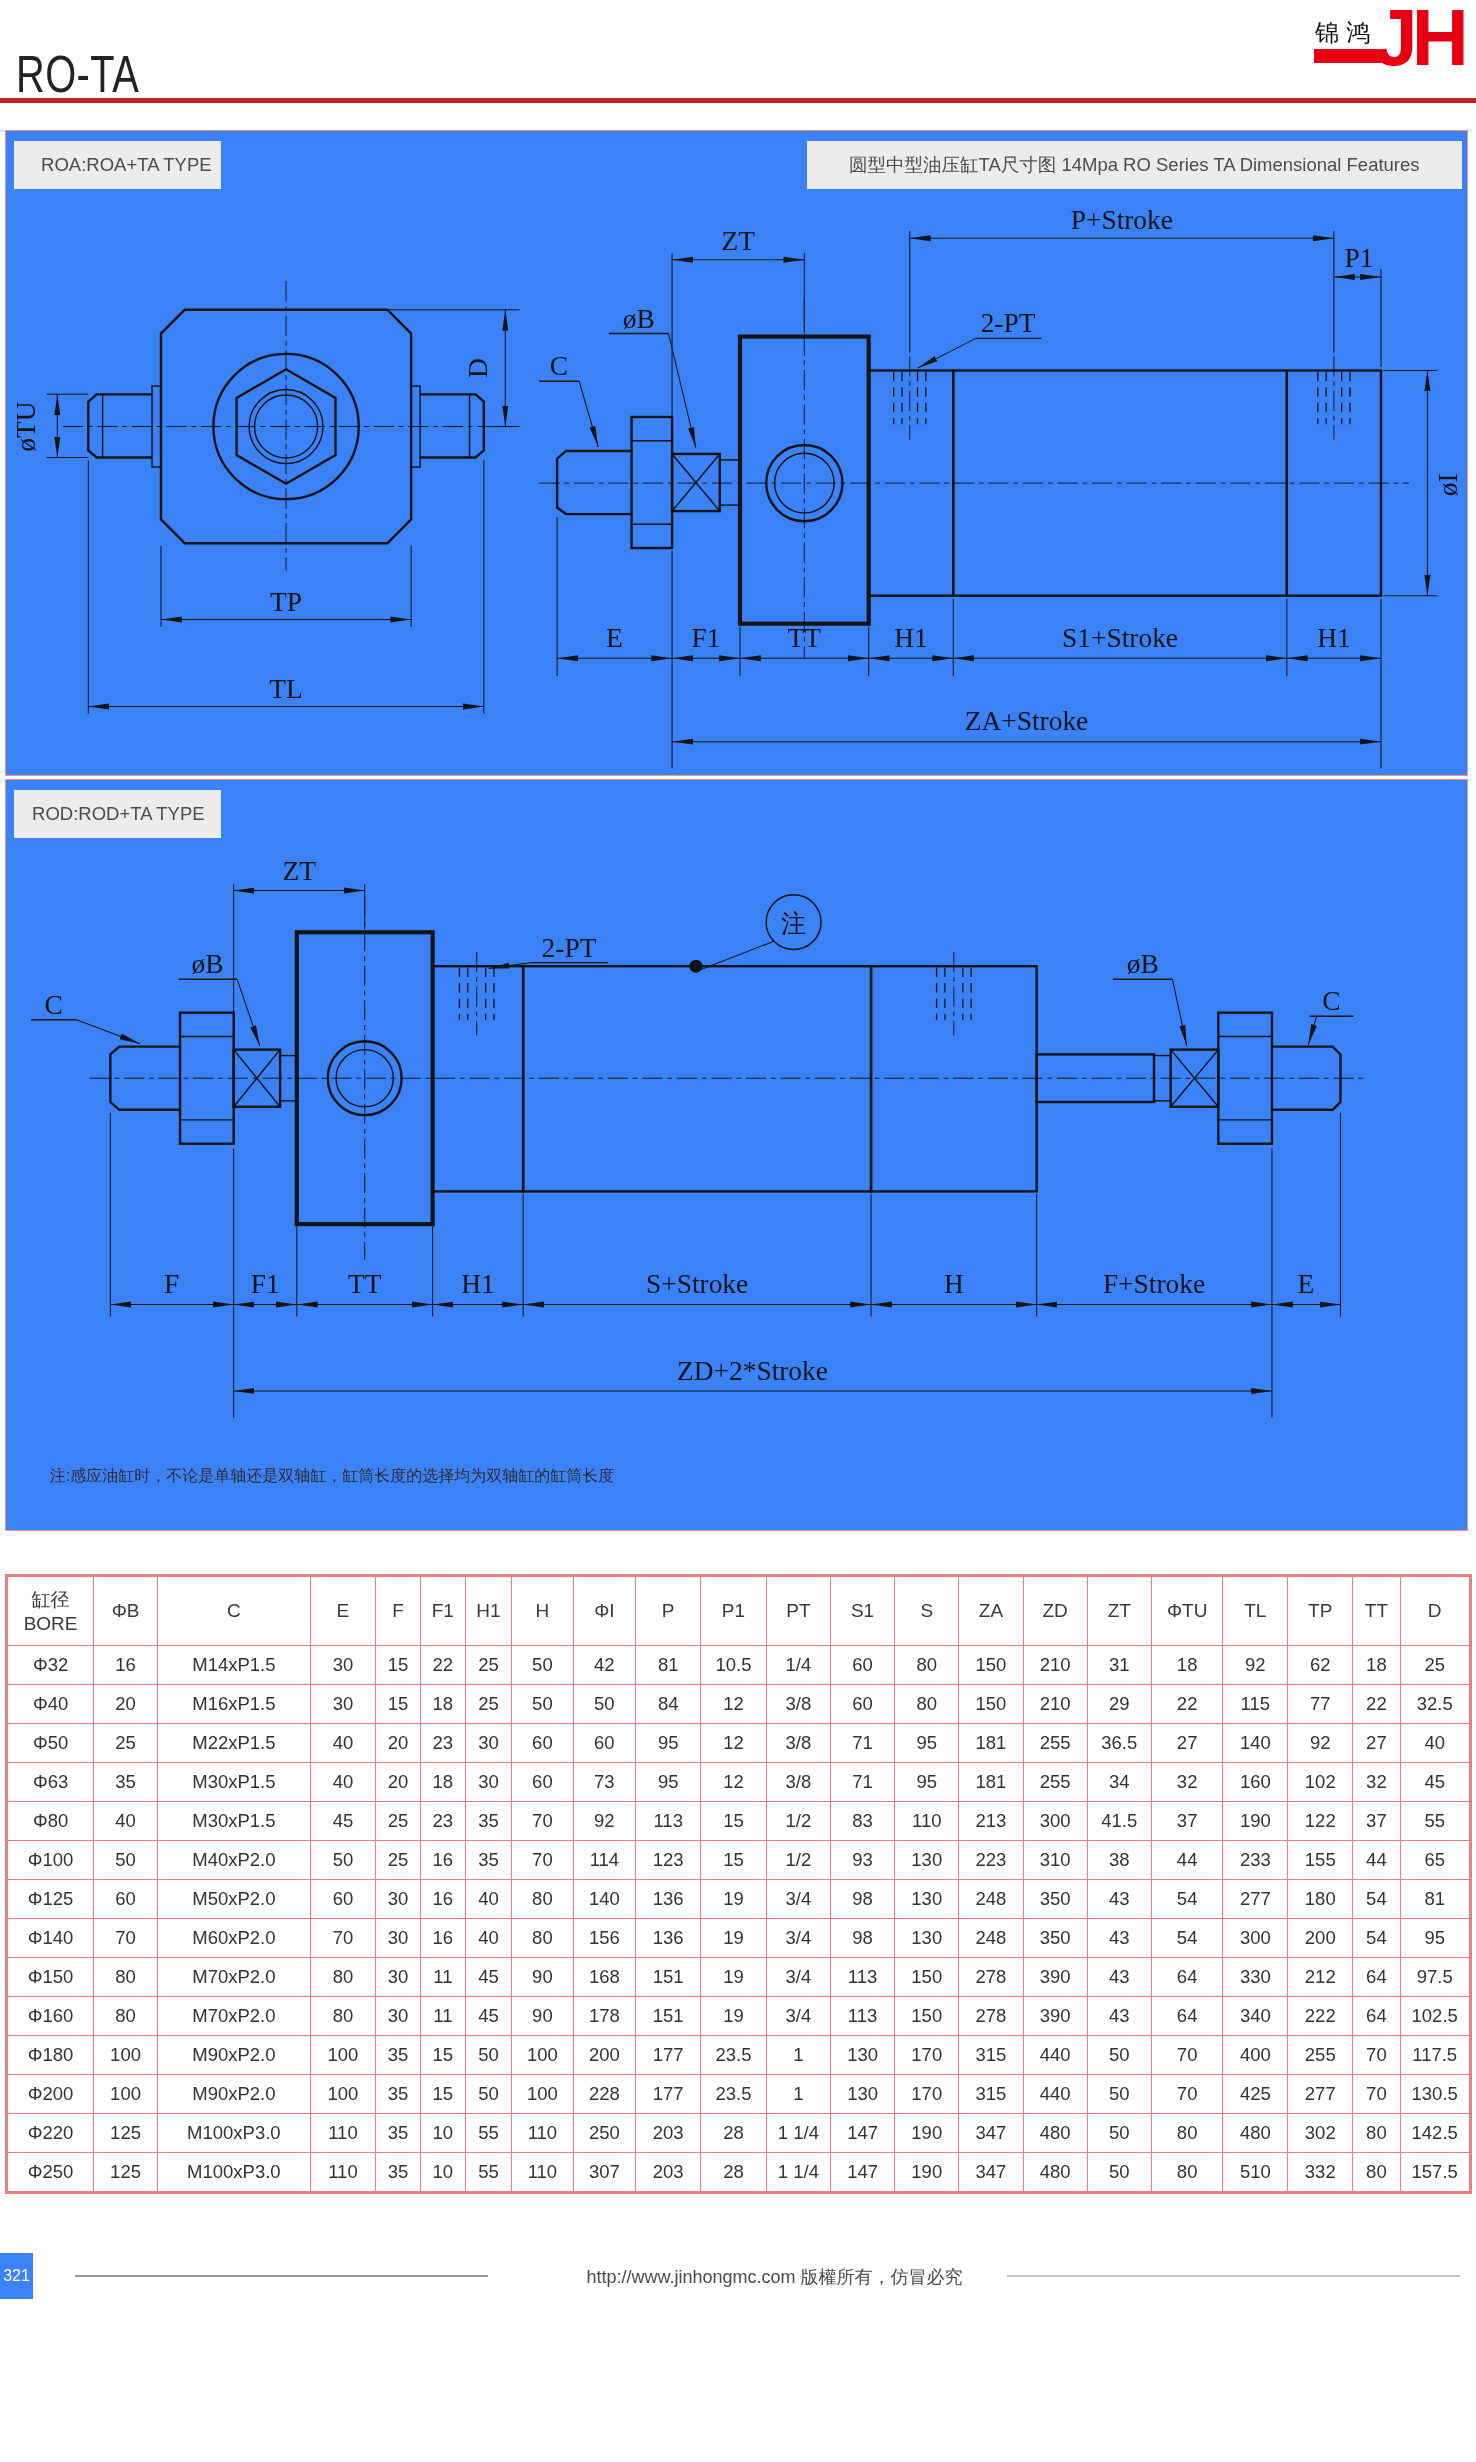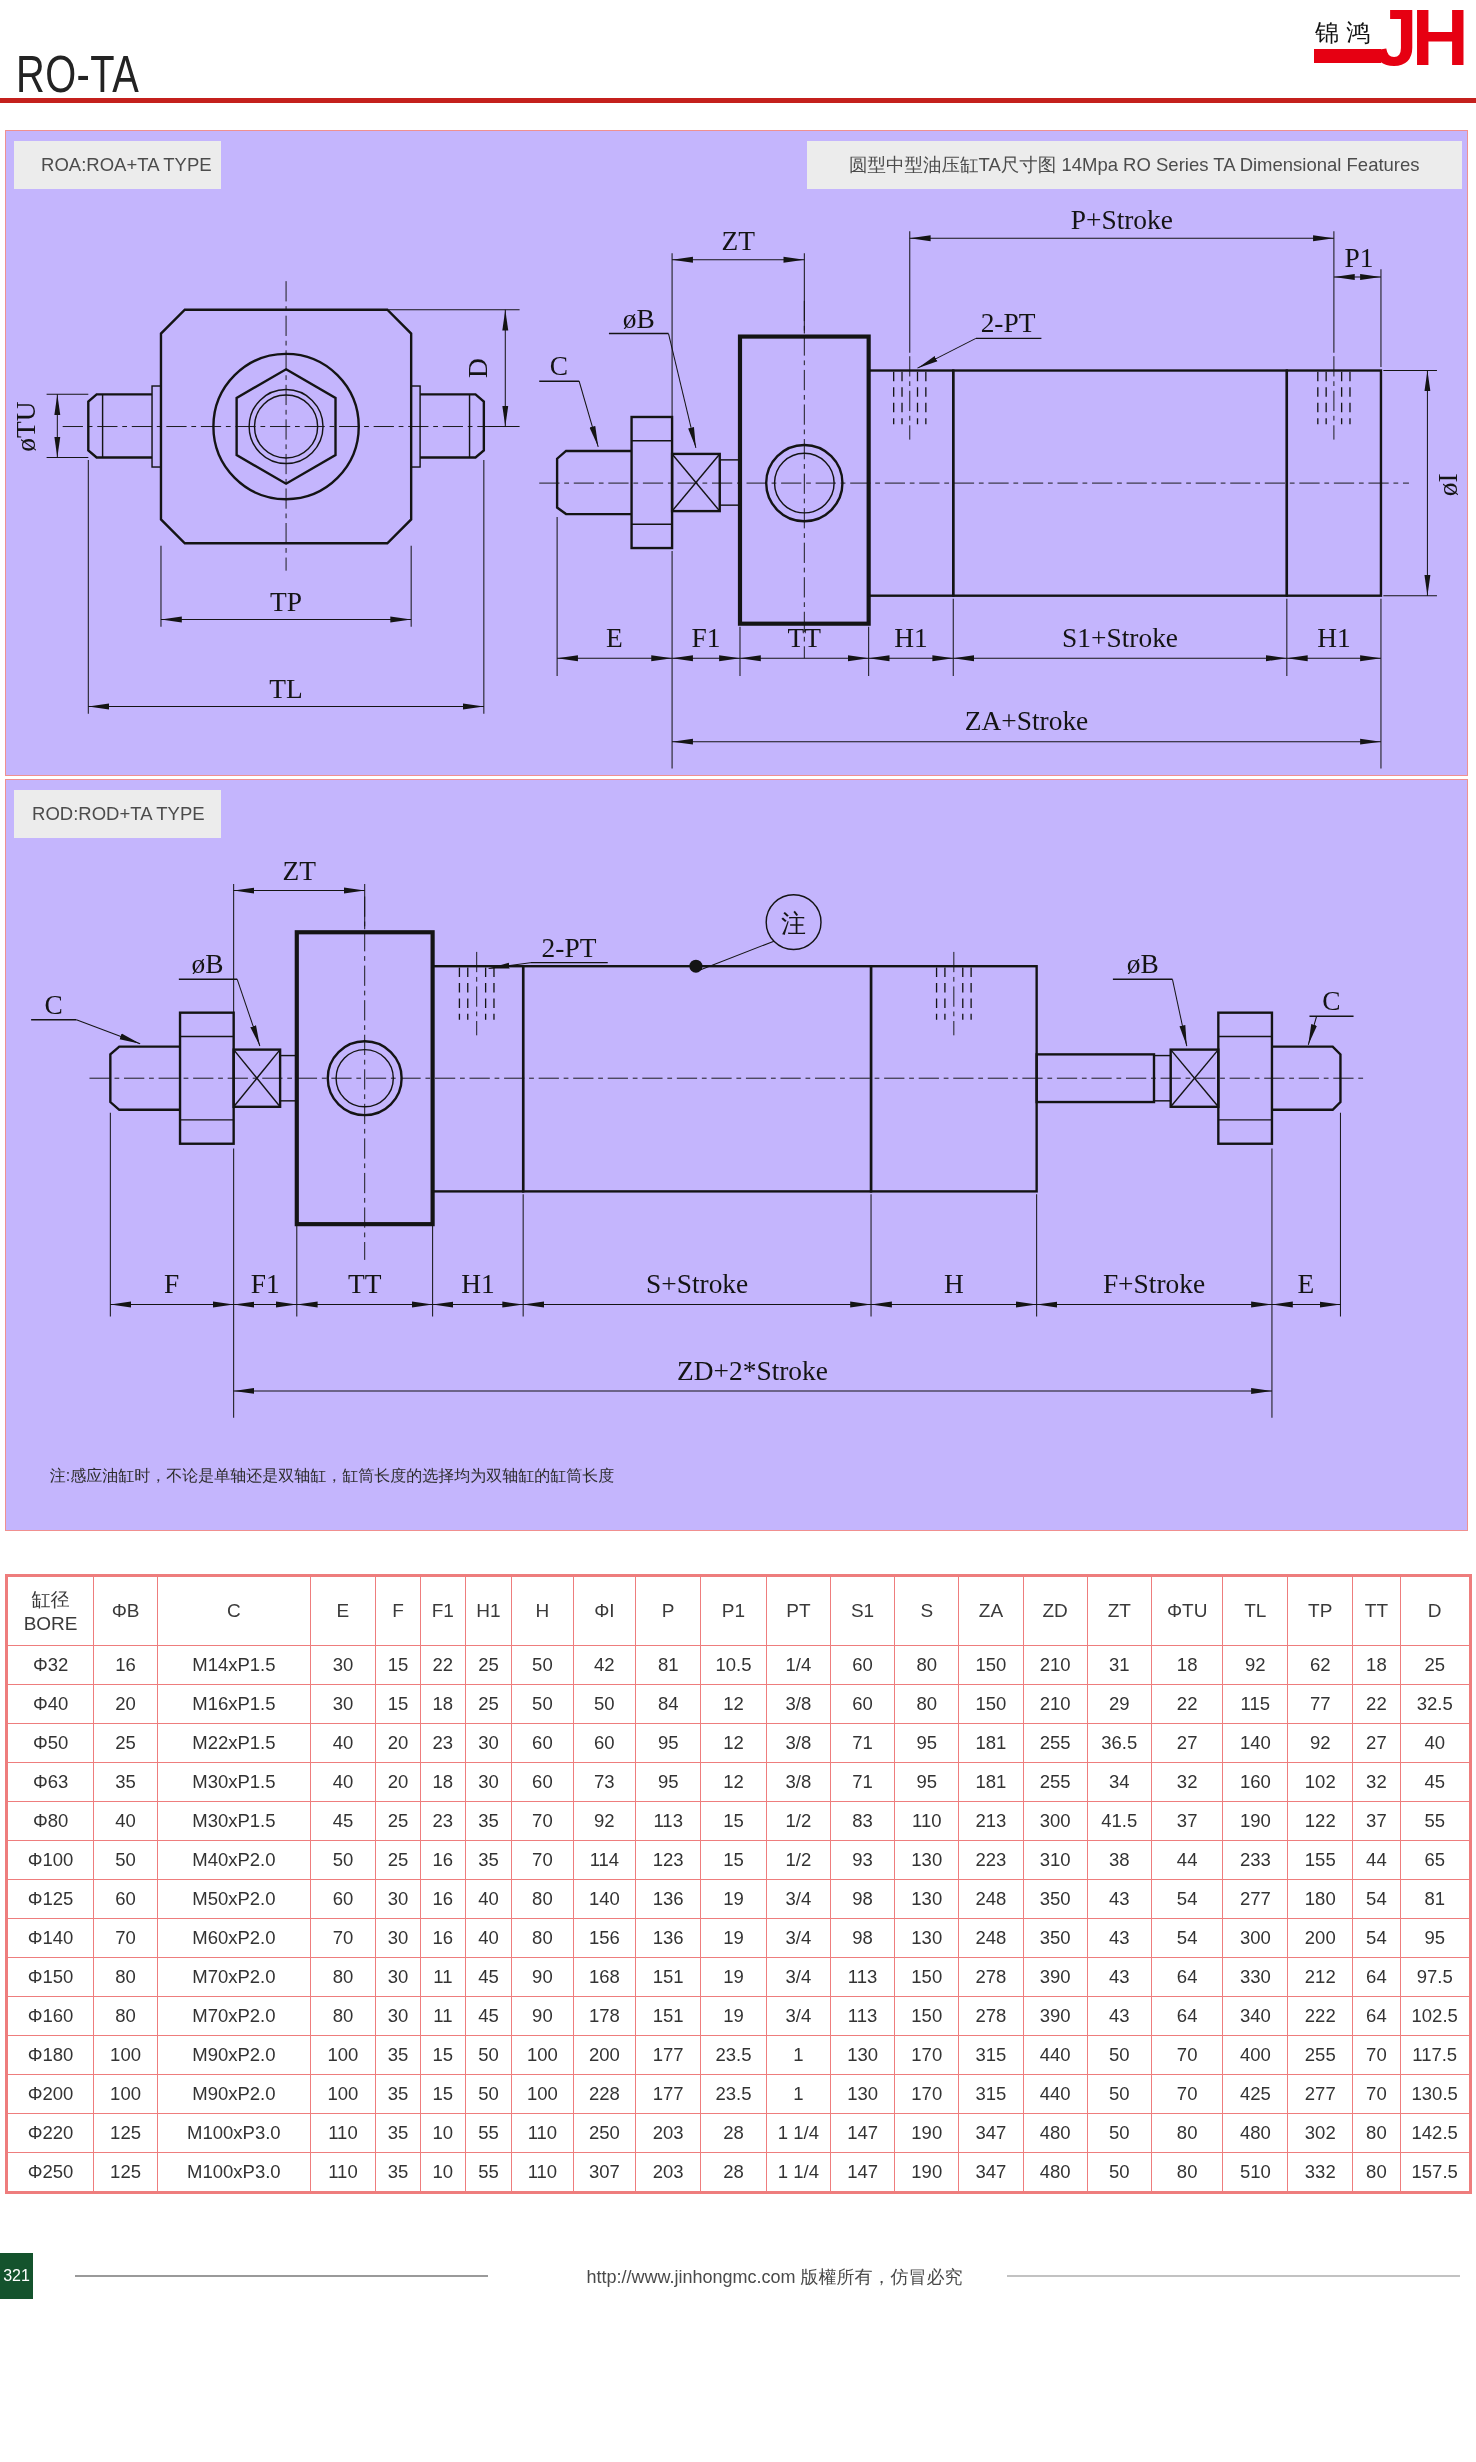--- a/index.html
+++ b/index.html
@@ -8,21 +8,21 @@
   
   .title{position:absolute;left:15.5px;top:45px;font-size:51px;font-weight:400;color:#232323;
          letter-spacing:0.6px;transform:scaleX(.78);transform-origin:left top;}
   .logo{position:absolute;right:14.3px;top:6px;width:150px;height:79px;}
   .logo-cn{position:absolute;left:2.4px;top:10.7px;font-size:24px;font-weight:400;color:#121212;letter-spacing:7.1px;}
   .logo-bar{position:absolute;left:1.2px;top:43px;width:67px;height:14.3px;background:#e60012;}
   .logo-jh{position:absolute;right:0;top:-8.3px;font-size:79px;line-height:1;font-weight:800;color:#e60012;letter-spacing:-6px;}
   .rule{position:absolute;left:0;top:98px;width:1477px;height:5.4px;background:#c4201d;}
 
   
-  .panel{position:absolute;left:4.8px;width:1463px;border:1.8px solid #f09090;background:#c4b5fd;box-sizing:border-box;}
+  .panel{position:absolute;left:4.8px;width:1463px;border:1.8px solid #f09090;background:#3b82f6;box-sizing:border-box;}
   #panel-roa{top:130px;height:646px;}
   #panel-rod{top:779px;height:752px;}
   .sec-label{position:absolute;background:#ececec;color:#4c4c4c;font-size:18.5px;display:flex;align-items:center;}
   #roa-label{left:8.3px;top:9.5px;width:207px;height:48px;padding-left:27px;box-sizing:border-box;}
   #roa-sub{left:801px;top:9.5px;width:655px;height:48px;justify-content:center;}
   #rod-label{left:8.3px;top:9.5px;width:207px;height:48px;padding-left:18px;box-sizing:border-box;}
   .note{position:absolute;left:44px;top:686px;font-size:16px;color:#2d2d2d;}
 
   
   .svg-layer{position:absolute;left:0;top:0;z-index:5;pointer-events:none;}
@@ -39,21 +39,21 @@
 
   
   .dim-table-wrap{position:absolute;left:4.8px;top:1574px;width:1467px;}
   table{width:100%;border-collapse:collapse;table-layout:fixed;border:3px solid #ee7d7d;}
   th,td{border:1.8px solid #ee7d7d;text-align:center;font-weight:400;color:#333;overflow:hidden;white-space:nowrap;}
   tr.group th{height:36px;font-size:19.7px;color:#3a3a3a;}
   tr.cols th{height:66px;font-size:19px;color:#3a3a3a;}
   tbody td{height:36px;font-size:18.5px;}
 
   
-  .footer-badge{position:absolute;left:0;top:2253px;width:33px;height:46px;background:#14532d;color:#fff;
+  .footer-badge{position:absolute;left:0;top:2253px;width:33px;height:46px;background:#3b82f6;color:#fff;
                 font-size:16px;display:flex;align-items:center;justify-content:center;}
   .footer-line-left{position:absolute;left:75px;top:2275px;width:413px;height:2.4px;background:#9a9a9a;}
   .footer-text{position:absolute;left:566px;top:2265px;width:417px;text-align:center;font-size:18px;color:#4a4a4a;}
   .footer-line-right{position:absolute;left:1007px;top:2275px;width:453px;height:2.4px;background:#c2c2c2;}
 </style>
 </head>
 <body>
 
 <div class="page">
 

